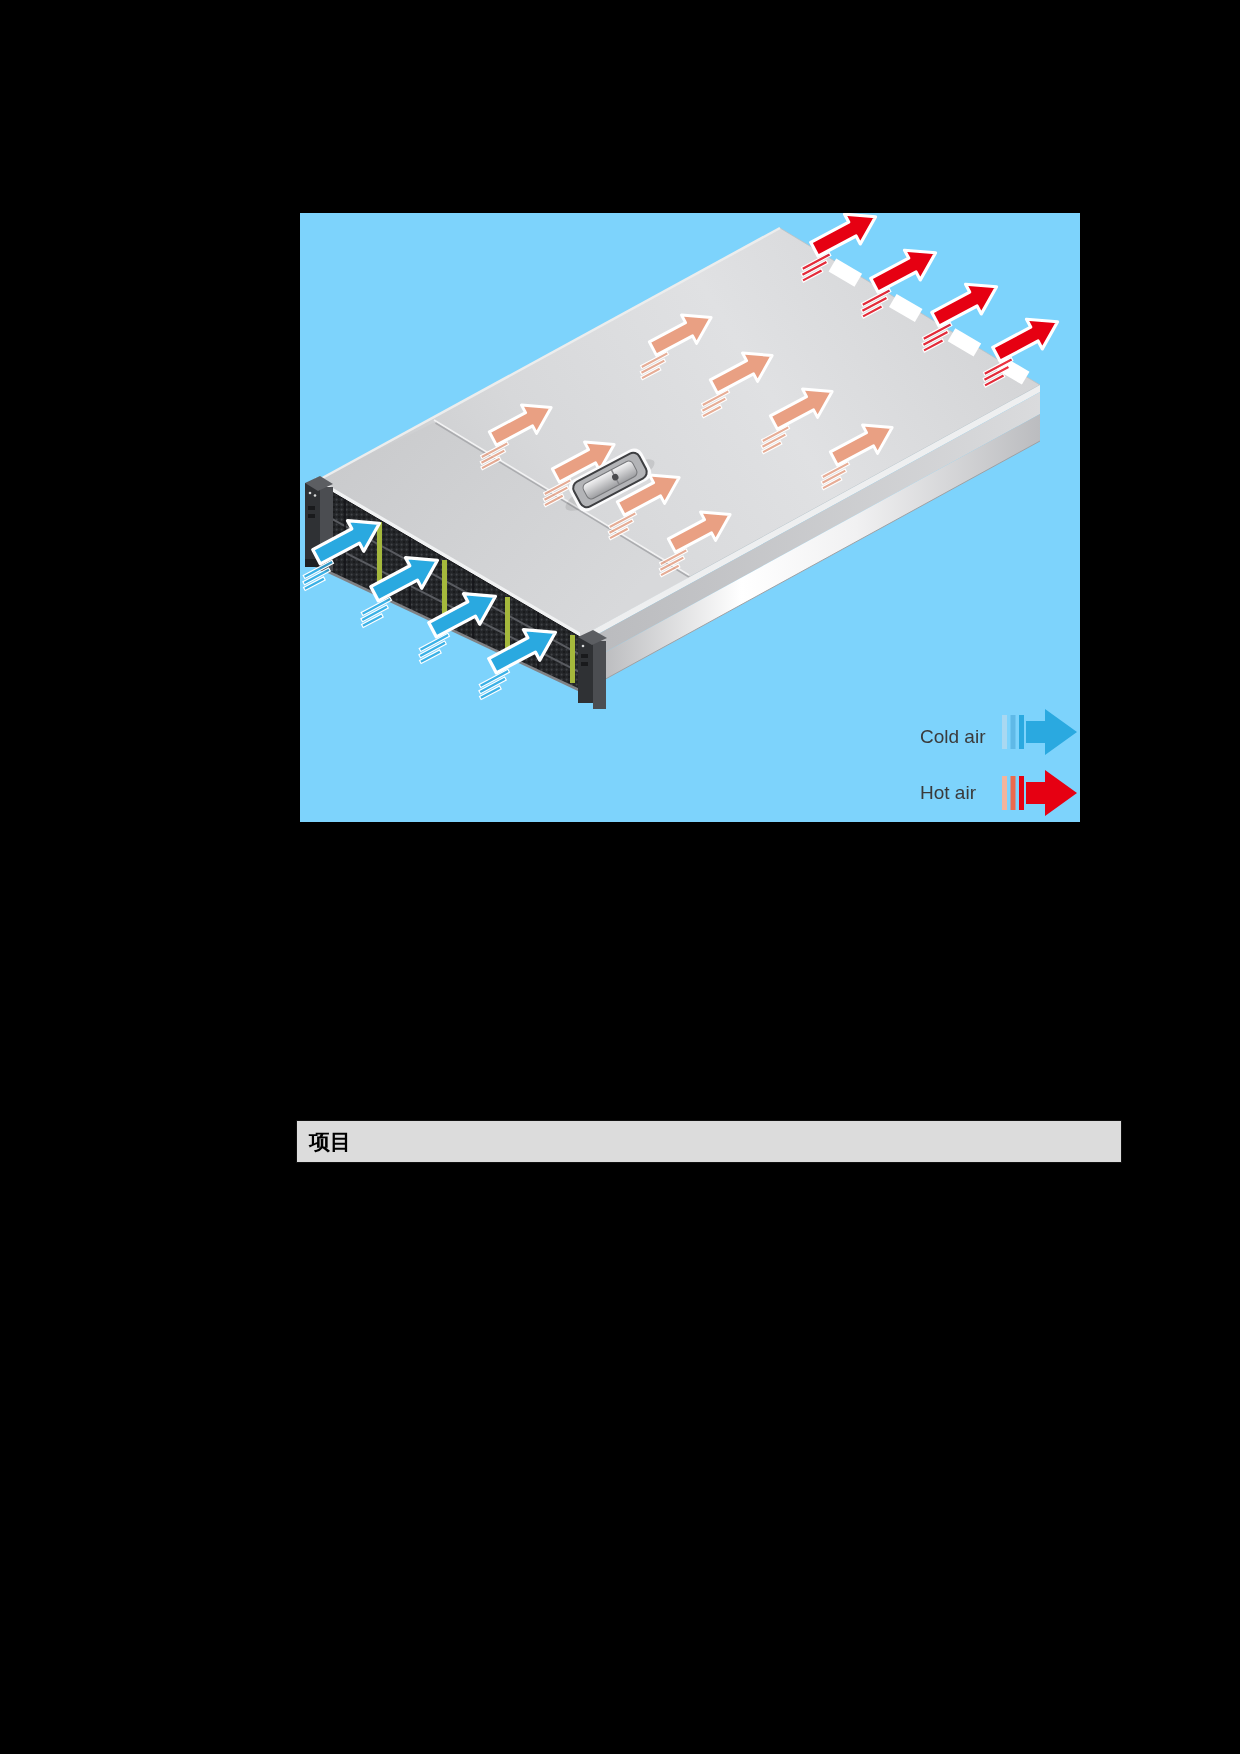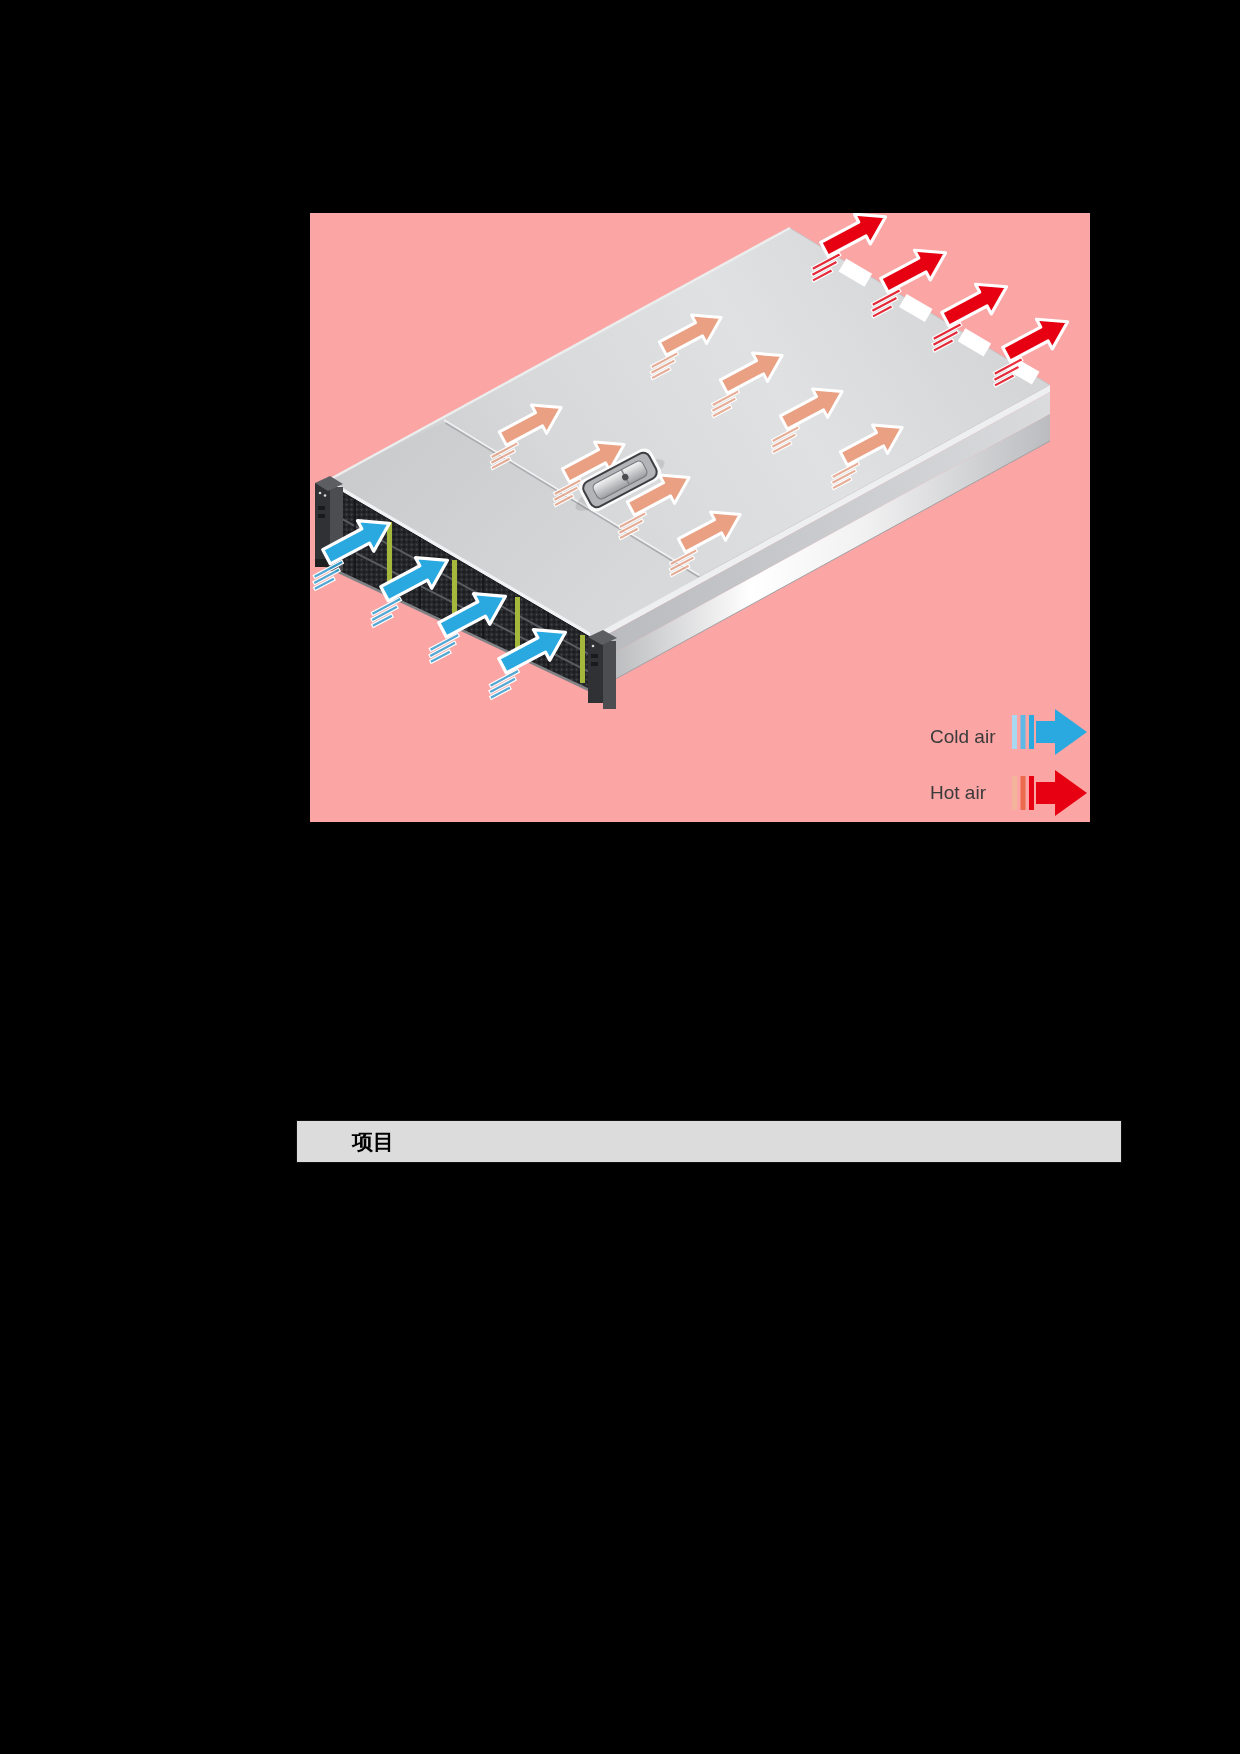--- a/index.html
+++ b/index.html
@@ -1,24 +1,24 @@
 <!DOCTYPE html>
 <html><head>
 <meta charset="utf-8">
 <style>
   html,body{margin:0;padding:0;background:#000;}
   #page{position:relative;width:1240px;height:1754px;background:#000000;overflow:hidden;
         font-family:"Liberation Sans",sans-serif;}
-  #figure-box{position:absolute;left:310px;top:213px;width:780px;height:609px;background:#fca5a5;}
+  #figure-box{position:absolute;left:300px;top:213px;width:780px;height:609px;background:#7dd3fc;}
   #airflow-svg{display:block;}
   #doc-table{position:absolute;left:296px;top:1120px;width:826px;height:43px;display:flex;
              background:#dcdcdc;border:1px solid #111;box-sizing:border-box;}
   .th-cell{display:flex;align-items:center;padding-left:12px;font-size:21px;font-weight:bold;
            color:#000;box-sizing:border-box;}
-  .th-item{width:235px;margin-left:43px;}
+  .th-item{width:235px;}
   .th-desc{flex:1;border-left:2px solid #000;}
   text{font-family:"Liberation Sans",sans-serif;}
 </style>
 </head>
 <body>
 
 <div id="page">
 
   <div id="figure-box">
     <svg id="airflow-svg" width="780" height="609" viewBox="0 0 780 609" xmlns="http://www.w3.org/2000/svg">

